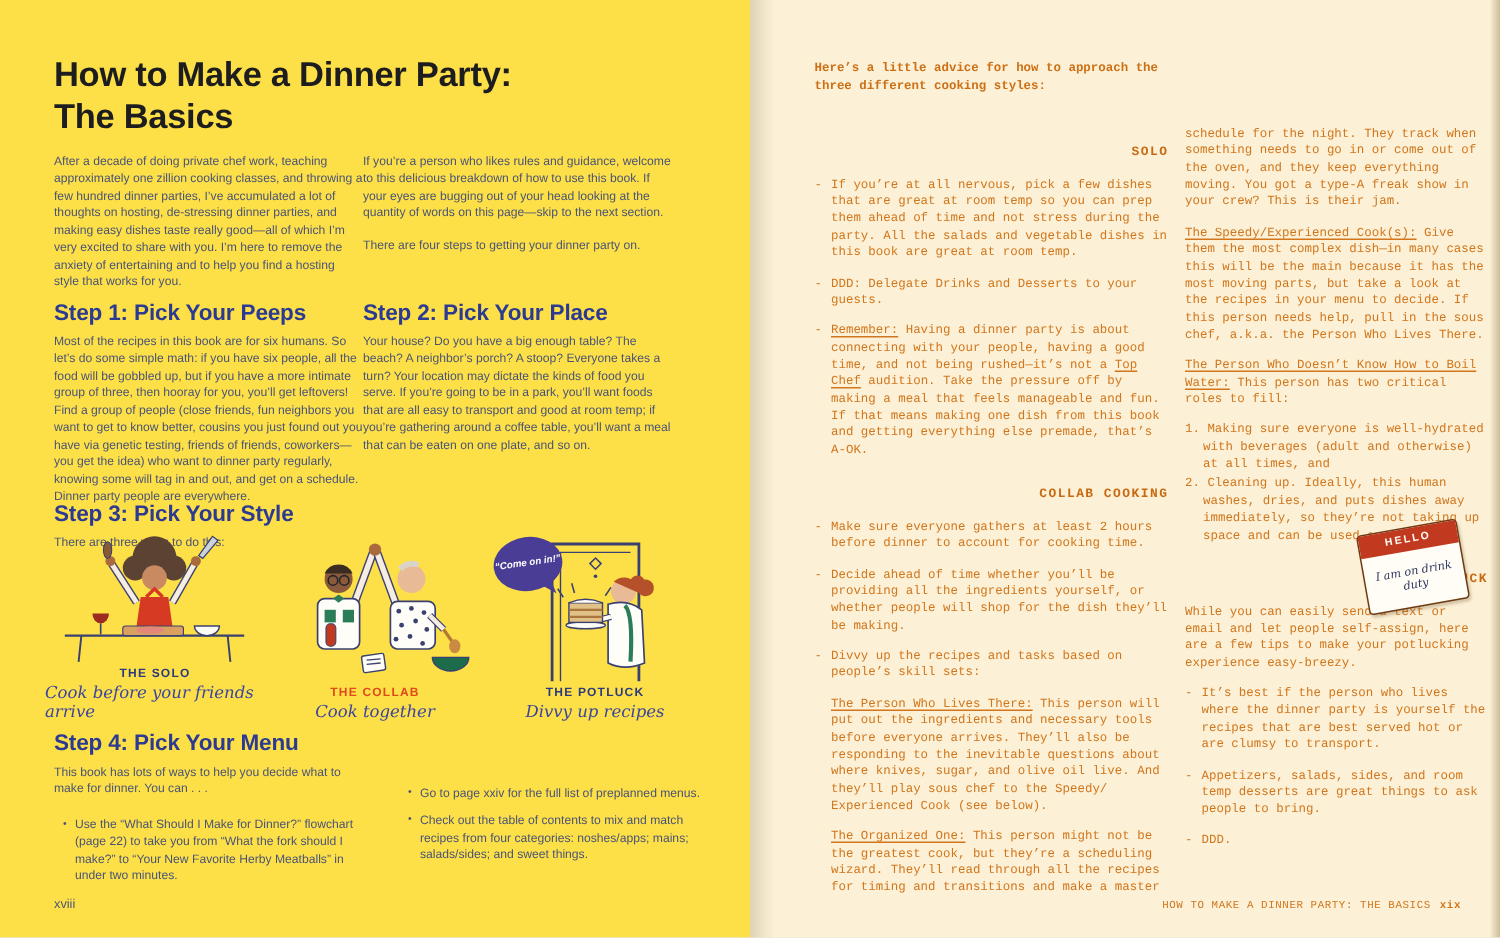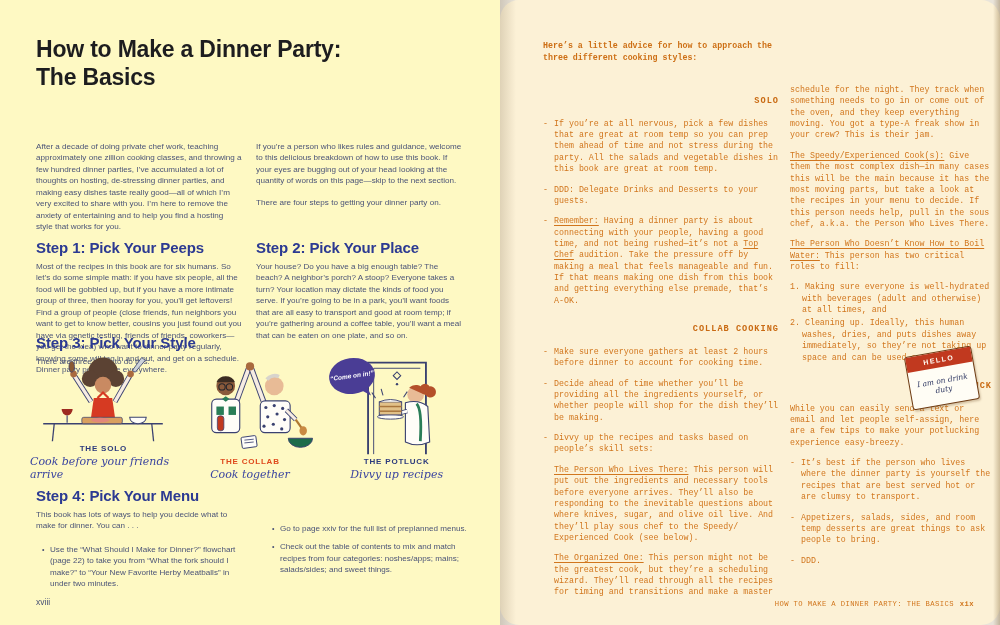--- a/index.html
+++ b/index.html
@@ -1,25 +1,25 @@
 <!DOCTYPE html>
 <html><head>
 <meta charset="utf-8">
 <style>
   html,body{margin:0;padding:0;background:#e9e4da;}
   .book{position:relative;width:1000px;height:625px;display:flex;font-family:"Liberation Sans",sans-serif;overflow:hidden;}
   .page{position:relative;height:625px;box-sizing:border-box;}
-  .page-left{width:500px;background:#fef9c3;}
+  .page-left{width:500px;background:#fde047;}
   .page-right{width:500px;background:#fcf1d6;font-family:"Liberation Mono","DejaVu Sans Mono",monospace;}
   .spine{position:absolute;left:500px;top:0;width:16px;height:625px;background:linear-gradient(to right,rgba(90,70,40,0.18),rgba(90,70,40,0.0));pointer-events:none;}
   .edge{position:absolute;right:0;top:0;width:7px;height:625px;background:linear-gradient(to left,rgba(120,90,40,0.35),rgba(120,90,40,0.0));pointer-events:none;}
 
   
   .lp-title{position:absolute;left:36px;top:36px;font-size:23px;font-weight:800;color:#1d1d1f;line-height:1.2;letter-spacing:-0.2px;}
-  .lp-row{position:absolute;left:36px;display:flex;gap:14px;margin-top:39px;}
+  .lp-row{position:absolute;left:36px;display:flex;}
   .lp-col{width:206px;}
   .body-txt{font-size:8.1px;line-height:1.42;color:#4a5377;}
   .body-txt p{margin:0 0 10px 0;}
   .step-head{font-size:15px;font-weight:800;color:#2c3a92;margin:0 0 5px 0;letter-spacing:-0.1px;}
   .intro-row{top:102px;}
   .steps-row{top:200px;}
   .step3-block{position:absolute;left:36px;top:334px;}
   .styles-row{position:absolute;left:30px;top:352px;width:440px;display:flex;}
   .style-box{flex:1;display:flex;flex-direction:column;align-items:center;justify-content:flex-end;position:relative;}
   .style-label{font-size:8px;font-weight:800;letter-spacing:0.8px;margin-top:0;}
@@ -28,21 +28,21 @@
   .step4-cols{display:flex;gap:24px;margin-top:3px;}
   .dotlist{margin-top:12px;}
   .dot-item{position:relative;padding-left:14px;margin:0 0 7px 0;}
   .dot-item::before{content:"•";position:absolute;left:6px;top:0;font-size:7px;line-height:11px;}
   .lp-folio{position:absolute;left:36px;bottom:18px;font-size:8.5px;color:#4a5377;}
   .bubble{position:absolute;left:6px;top:6px;width:46px;height:36px;background:#4a3d95;border-radius:50%;display:flex;align-items:center;justify-content:center;text-align:center;transform:rotate(-8deg);z-index:2;}
   .bubble::after{content:"";position:absolute;bottom:-5px;right:8px;width:0;height:0;border-left:7px solid transparent;border-top:9px solid #4a3d95;transform:rotate(-15deg);}
   .bubble span{color:#fff;font-size:6.5px;font-weight:700;font-style:italic;line-height:1.15;}
 
   
-  .rp{color:#d1761d;border-radius:19px;}
+  .rp{color:#d1761d;}
   .rp-intro{position:absolute;left:43px;top:40px;width:250px;font-size:8.3px;line-height:1.45;font-weight:700;color:#cd6f15;}
   .rp-col{position:absolute;font-size:8.3px;line-height:1.37;color:#d1761d;}
   .rp-col1{left:43px;top:96px;width:236px;}
   .rp-col2{left:290px;top:84px;width:202px;}
   .rp-head{font-weight:800;letter-spacing:1px;color:#c96a12;margin:0 0 10px 0;font-size:8.6px;text-align:right;}
   .mb{position:relative;padding-left:11px;margin:0 0 9px 0;}
   .mb::before{content:"-";position:absolute;left:0;top:0;}
   .mp{padding-left:11px;margin:0 0 9px 0;}
   .fp{margin:0 0 9px 0;}
   .np{padding-left:12px;text-indent:-12px;margin:0 0 2px 0;}

